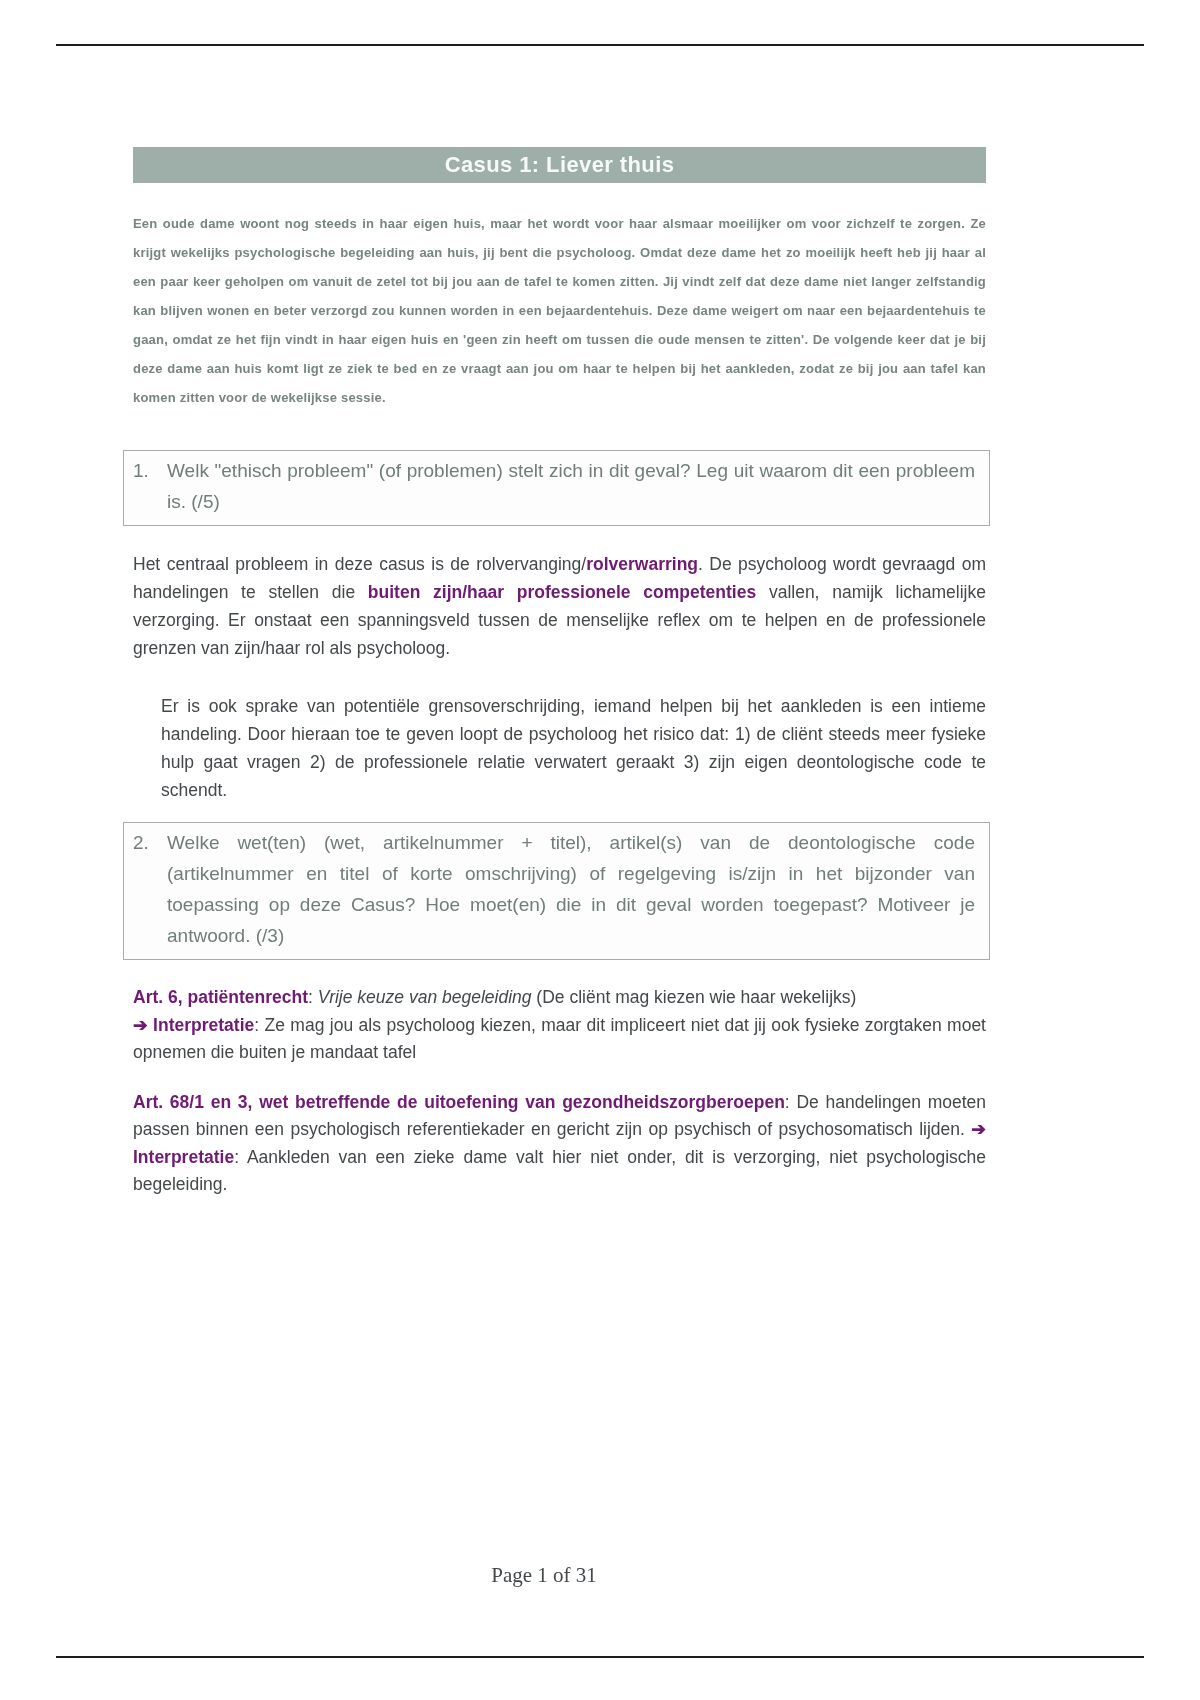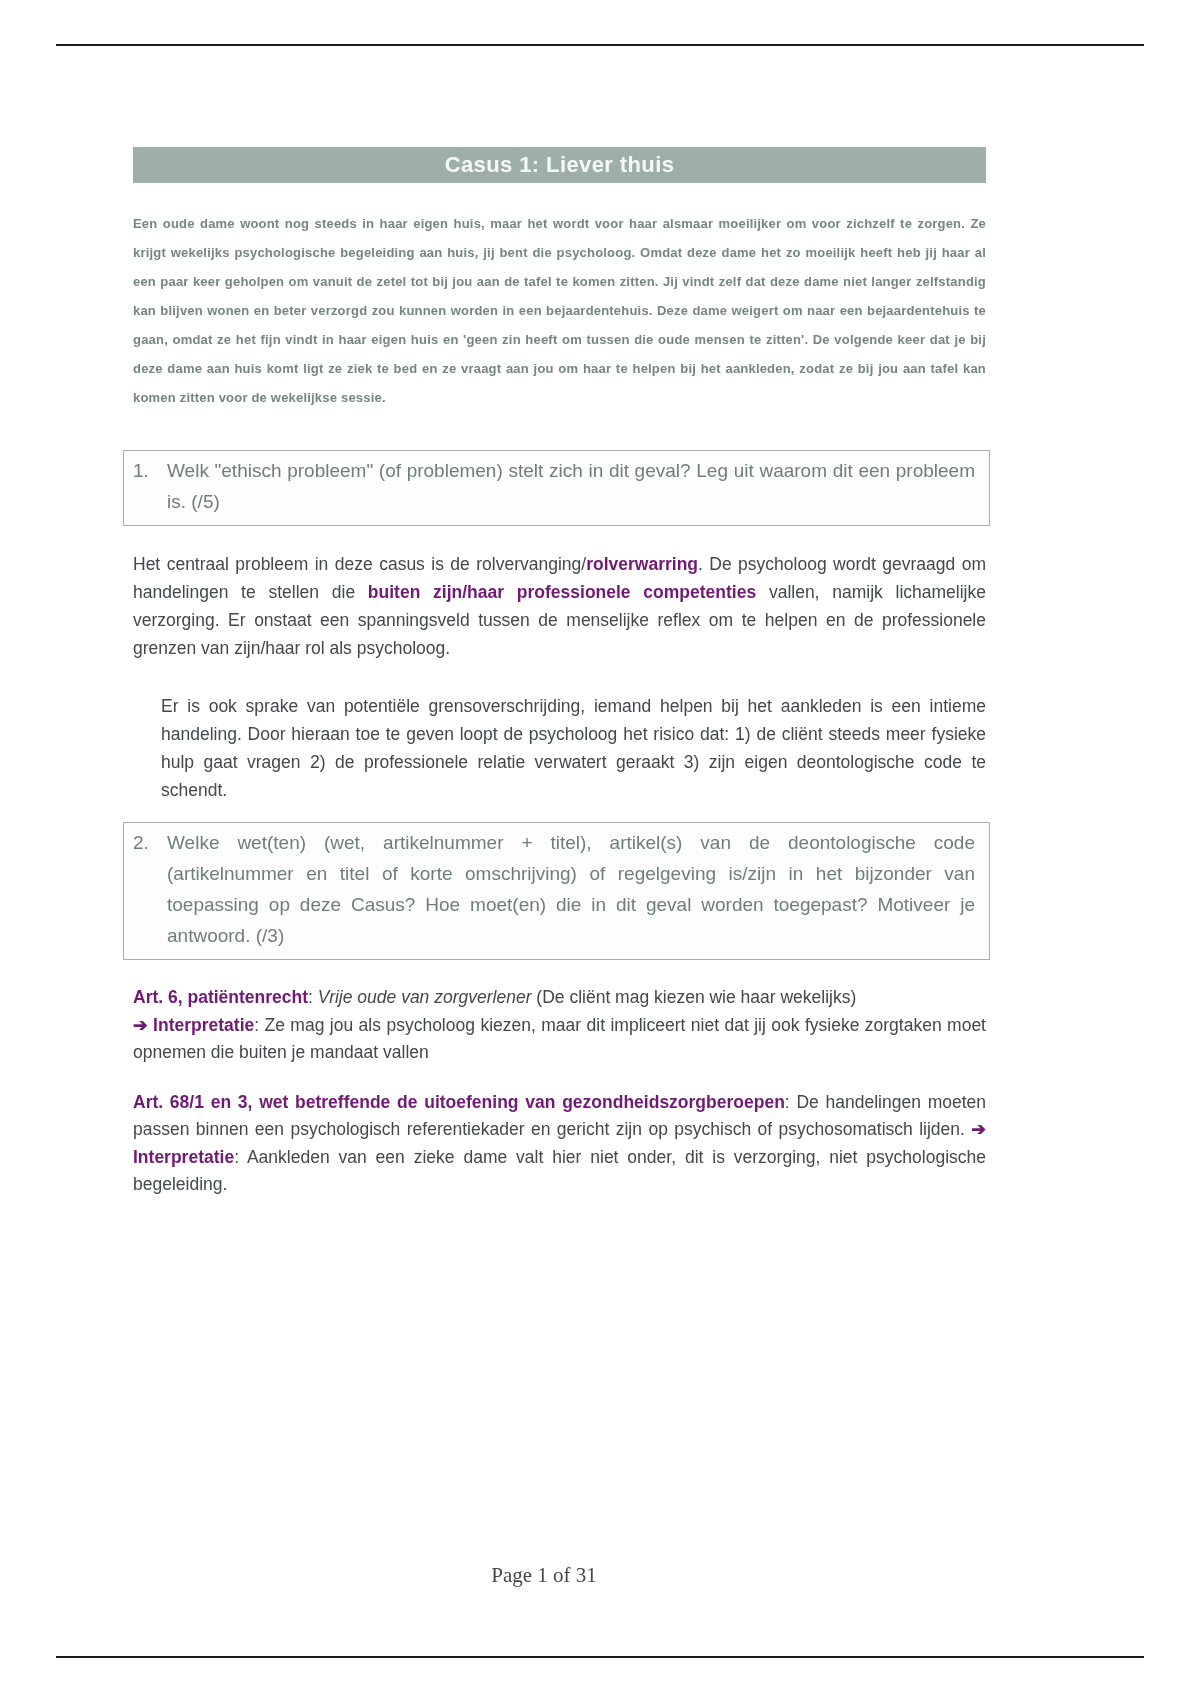--- a/index.html
+++ b/index.html
@@ -66,21 +66,21 @@
 
     <p class="answer gap">Er is ook sprake van potentiële grensoverschrijding, iemand helpen bij het aankleden is een intieme handeling. Door hieraan toe te geven loopt de psycholoog het risico dat: 1) de cliënt steeds meer fysieke hulp gaat vragen 2) de professionele relatie verwatert geraakt 3) zijn eigen deontologische code te schendt.</p>
 
     <div class="qbox2-wrap">
       <div class="qbox" style="margin-top:0;">
         <span class="qnum">2.</span>
         <span class="qtext">Welke wet(ten) (wet, artikelnummer + titel), artikel(s) van de deontologische code (artikelnummer en titel of korte omschrijving) of regelgeving is/zijn in het bijzonder van toepassing op deze Casus? Hoe moet(en) die in dit geval worden toegepast? Motiveer je antwoord. (/3)</span>
       </div>
     </div>
 
-    <p class="answer art"><b>Art. 6, patiëntenrecht</b><span>:  </span><i>Vrije oude van zorgverlener</i><span> (De cliënt mag kiezen wie haar wekelijks)</span><br><b>➔ Interpretatie</b><span>: Ze mag jou als psycholoog kiezen, maar dit impliceert niet dat jij ook fysieke zorgtaken moet opnemen die buiten je mandaat vallen</span></p>
+    <p class="answer art"><b>Art. 6, patiëntenrecht</b><span>:  </span><i>Vrije keuze van begeleiding</i><span> (De cliënt mag kiezen wie haar wekelijks)</span><br><b>➔ Interpretatie</b><span>: Ze mag jou als psycholoog kiezen, maar dit impliceert niet dat jij ook fysieke zorgtaken moet opnemen die buiten je mandaat tafel</span></p>
 
     <p class="answer art tight"><b>Art. 68/1 en 3, wet betreffende de uitoefening van gezondheidszorgberoepen</b><span>: De handelingen moeten passen binnen een psychologisch referentiekader en gericht zijn op psychisch of psychosomatisch lijden.  </span><b>➔ Interpretatie</b><span>: Aankleden van een zieke dame valt hier niet onder, dit is verzorging, niet psychologische begeleiding.</span></p>
 
 
   </div>
 
   <div class="footer">Page 1 of 31</div>
 
   <div class="rule bottom"></div>
 

